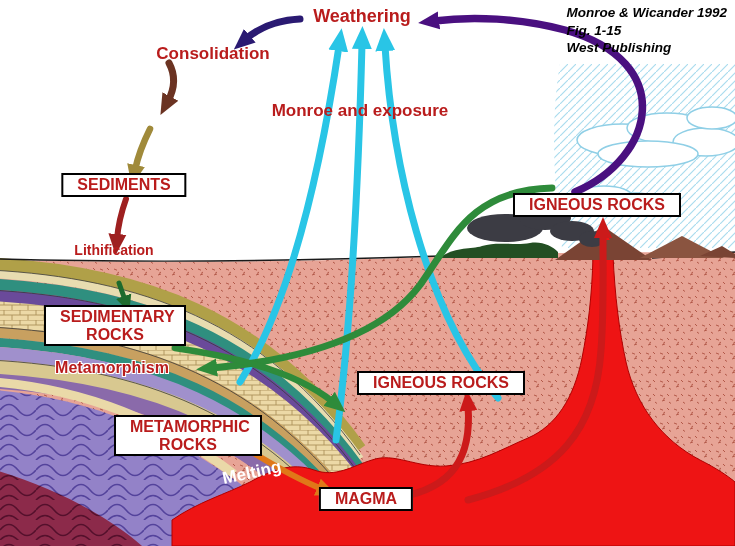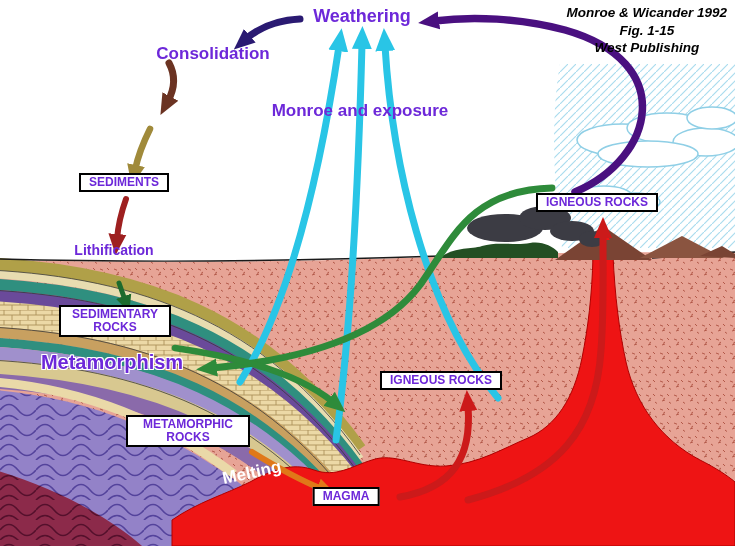--- a/index.html
+++ b/index.html
@@ -4,38 +4,38 @@
 <style>
   * { margin:0; padding:0; box-sizing:border-box; }
   html,body { background:#ffffff; }
   body { font-family:"Liberation Sans", sans-serif; }
   #canvas {
     position:relative; width:735px; height:546px;
     background:#ffffff; overflow:hidden;
   }
   #bg { position:absolute; left:0; top:0; }
   .lbl {
-    position:absolute; font-weight:bold; color:#6d28d9;
+    position:absolute; font-weight:bold; color:#b91c1c;
     white-space:nowrap; transform:translateX(-50%);
     font-size:17px; line-height:1.1; text-align:center;
   }
   .boxed {
     background:#ffffff; border:2px solid #000;
-    padding:1px 8px; font-size:12px;
+    padding:1px 14px; font-size:16px;
   }
   .boxed.wrap { white-space:normal; line-height:1.1; }
   .halo {
     text-shadow:1px 1px 0 #fff,-1px -1px 0 #fff,1px -1px 0 #fff,-1px 1px 0 #fff,0 1px 0 #fff,0 -1px 0 #fff;
   }
   .melting {
     color:#ffffff; transform:translateX(-50%) rotate(-12deg);
     font-size:17px;
   }
   .attribution {
-    position:absolute; top:4px; right:8px; text-align:center;
+    position:absolute; top:4px; right:8px; text-align:left;
     font-weight:bold; font-style:italic; font-size:13.5px; line-height:1.3;
     color:#000;
   }
 </style>
 </head>
 <body>
 
 <div id="canvas">
 
   <svg id="bg" width="735" height="546" viewBox="0 0 735 546">
@@ -178,29 +178,29 @@
 
   <div class="lbl" style="left:362px;top:7px;font-size:18px">Weathering</div>
 
   <div class="lbl" style="left:213px;top:45px">Consolidation</div>
 
 
   <div class="lbl boxed" style="left:124px;top:173px">SEDIMENTS</div>
 
   <div class="lbl" style="left:114px;top:243px;font-size:14px">Lithification</div>
 
-  <div class="lbl boxed wrap" style="left:115px;top:305px;width:112px">SEDIMENTARY ROCKS</div>
-
-  <div class="lbl halo" style="left:112px;top:351px;font-size:20px">Metamorphism</div>
-
-  <div class="lbl boxed wrap" style="left:188px;top:415px;width:124px">METAMORPHIC ROCKS</div>
+  <div class="lbl boxed wrap" style="left:115px;top:305px;width:142px">SEDIMENTARY ROCKS</div>
+
+  <div class="lbl halo" style="left:112px;top:359px;font-size:16px">Metamorphism</div>
+
+  <div class="lbl boxed wrap" style="left:188px;top:415px;width:148px">METAMORPHIC ROCKS</div>
 
   <div class="lbl melting" style="left:252px;top:464px">Melting</div>
 
-  <div class="lbl boxed" style="left:346px;top:487px">MAGMA</div>
+  <div class="lbl boxed" style="left:366px;top:487px">MAGMA</div>
 
 
   <div class="lbl boxed" style="left:441px;top:371px">IGNEOUS ROCKS</div>
 
   <div class="lbl boxed" style="left:597px;top:193px">IGNEOUS ROCKS</div>
 
 
   <div class="lbl" style="left:360px;top:102px">Monroe and exposure</div>
 </div>
 

